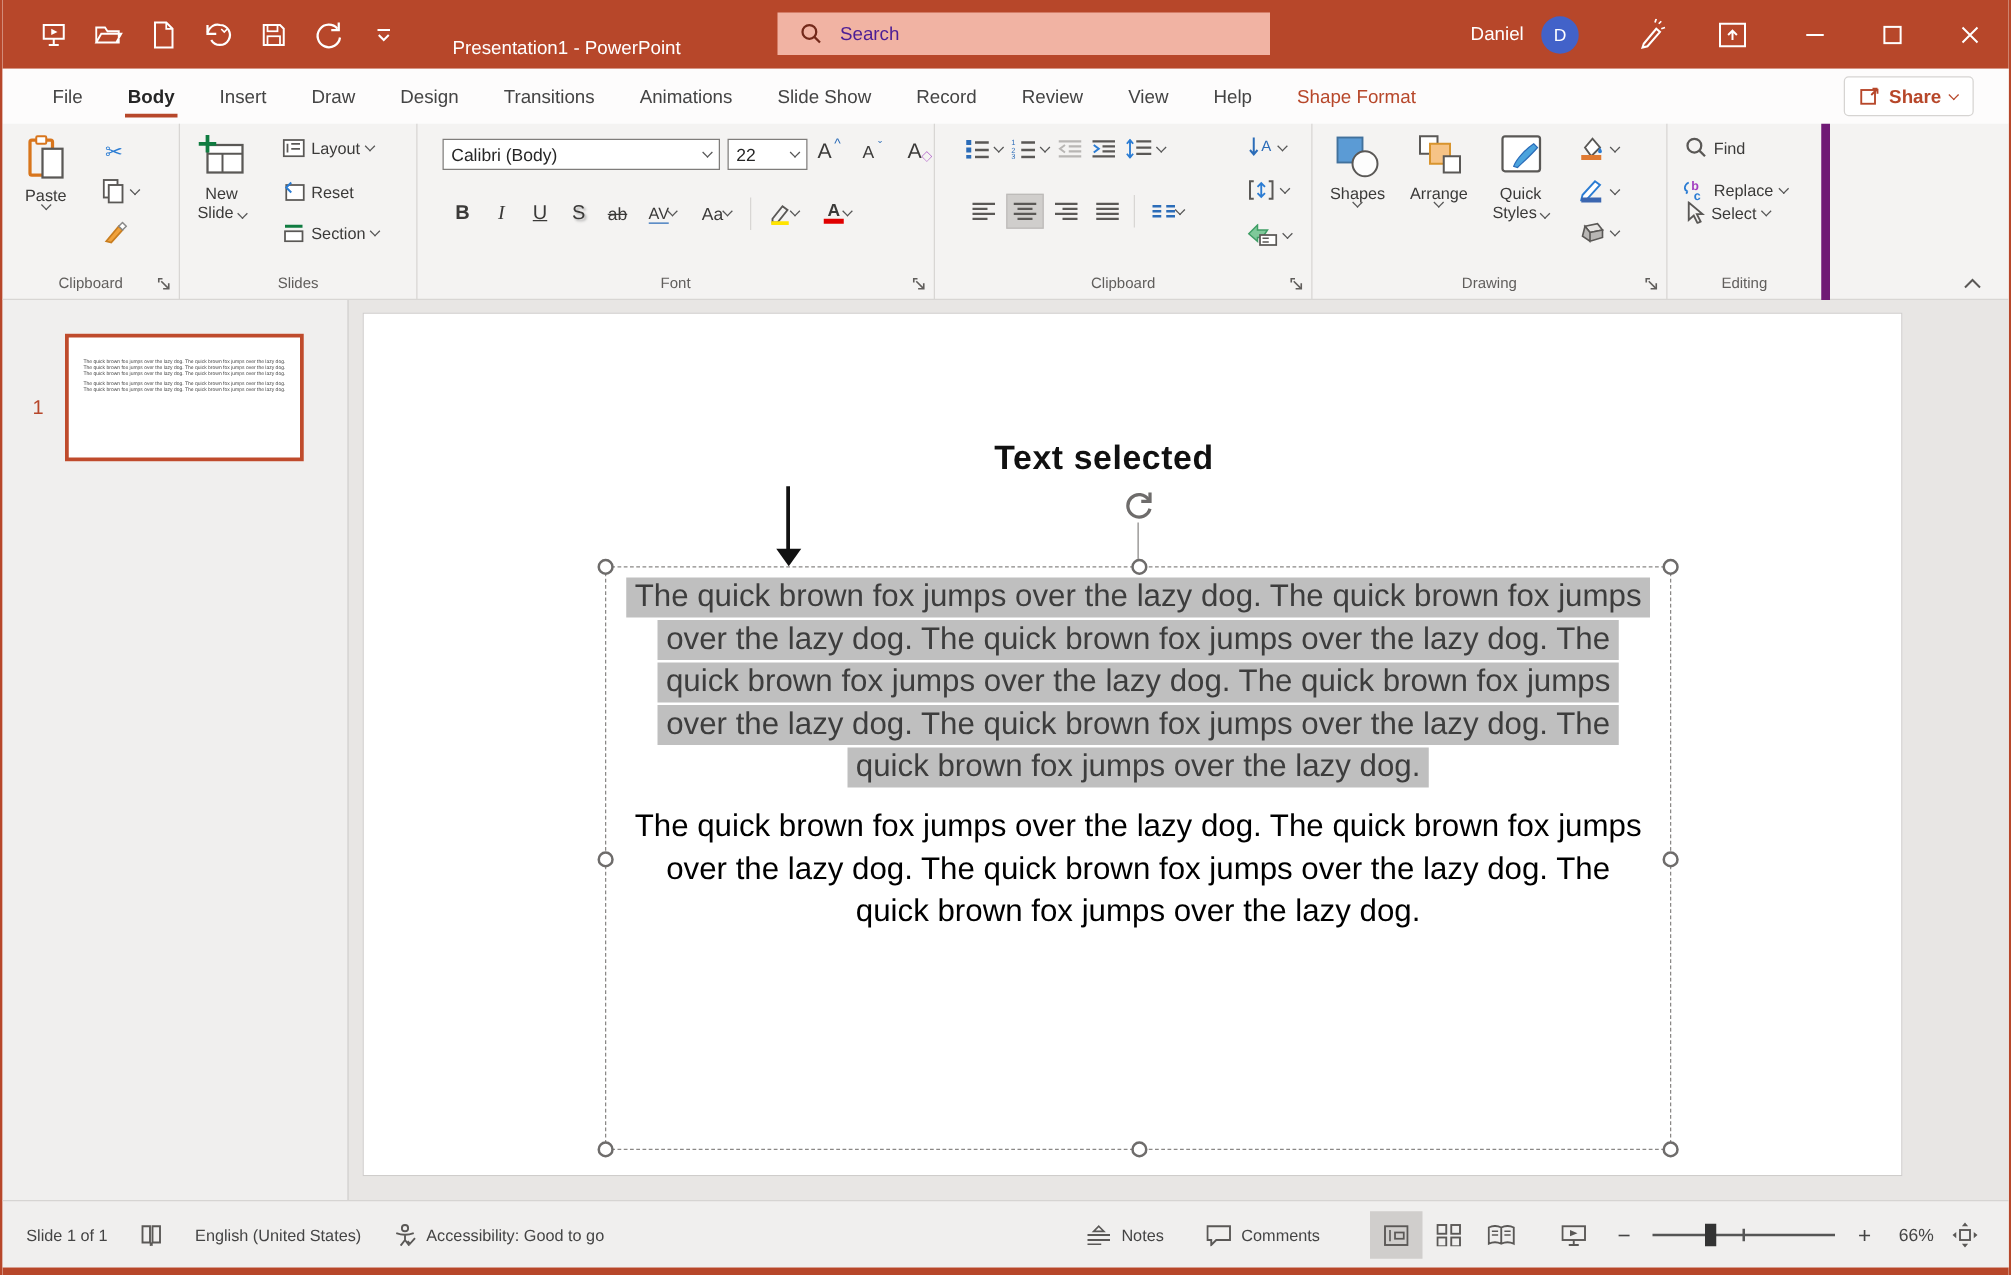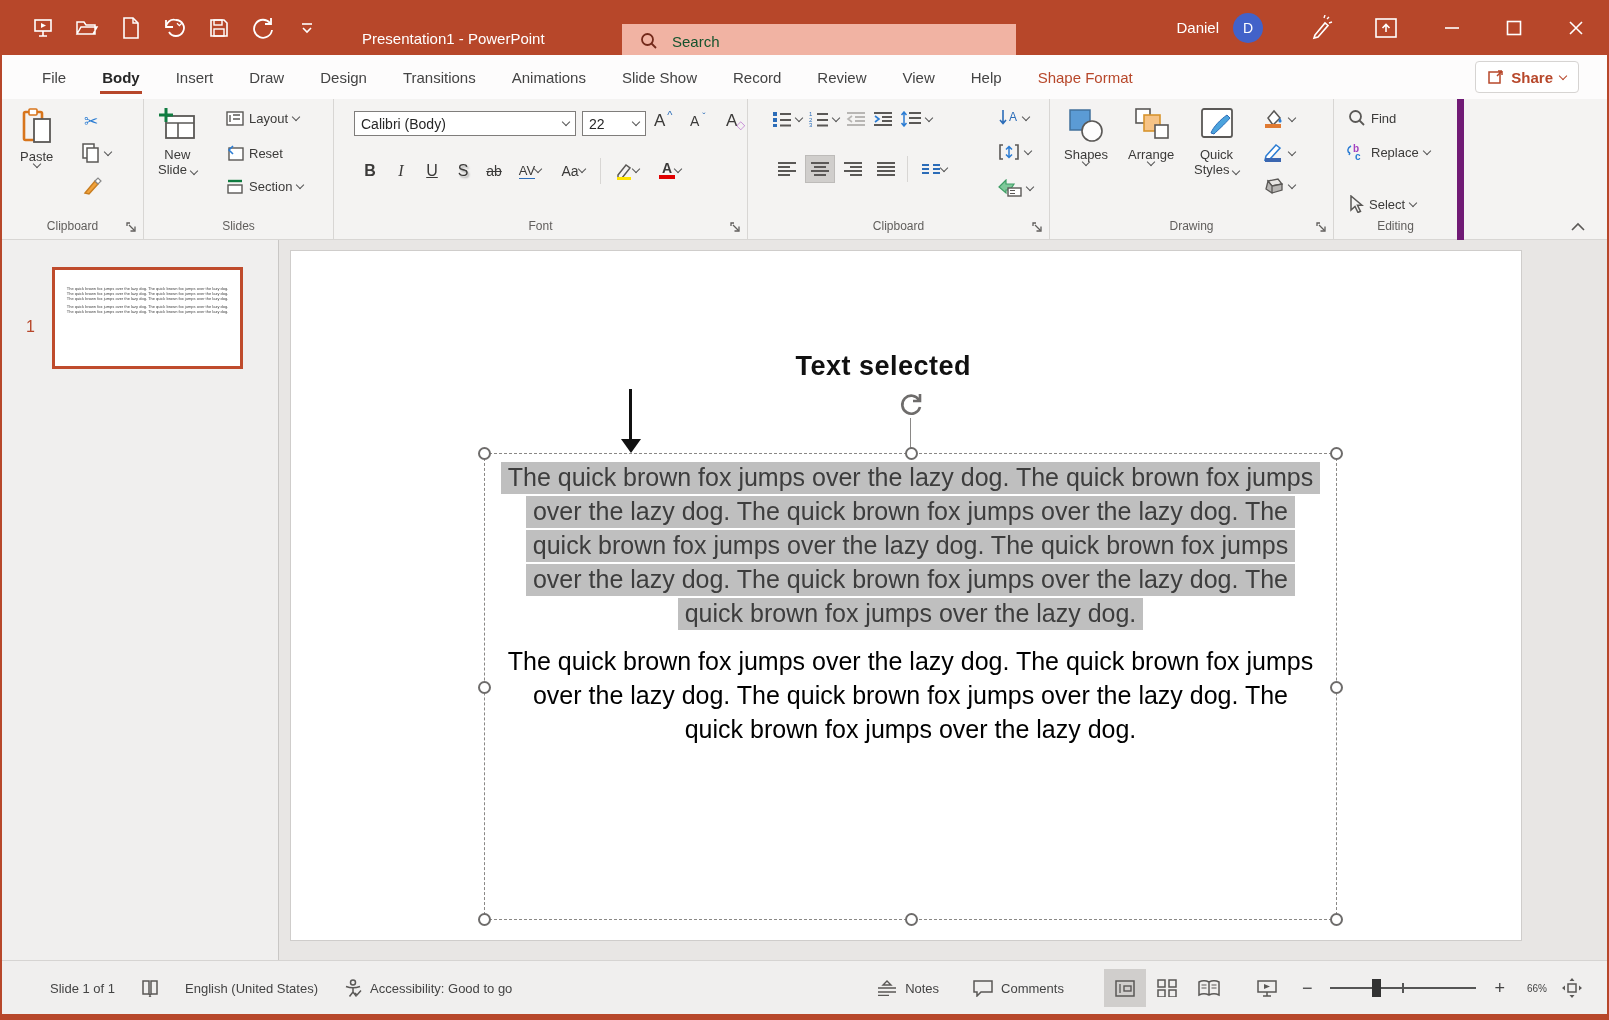--- a/index.html
+++ b/index.html
@@ -6,22 +6,22 @@
   html,body { width:1609px; height:1020px; overflow:hidden; }
   body { font-family:"Liberation Sans", sans-serif; color:#3b3a39; background:#fff;
          border-left:2px solid #b7472a; border-right:2px solid #b7472a; position:relative; }
 
   
   .titlebar { position:absolute; left:0; top:0; width:100%; height:55px; background:#b7472a;
               display:flex; align-items:center; color:#fff; }
   .qat { display:flex; align-items:center; gap:14px; padding-left:26px; }
   .qat .btn { width:30px; height:30px; display:flex; align-items:center; justify-content:center; cursor:default; }
   .title-text { font-size:15px; margin-left:40px; white-space:nowrap;margin-top:22px; }
-  .searchbox { position:absolute; left:620px; top:24px; width:394px; height:34px; background:#f1b3a3;
-               display:flex; align-items:center; gap:14px; padding-left:18px; color:#14532d; font-size:15px; }
+  .searchbox { position:absolute; left:620px; top:10px; width:394px; height:34px; background:#f1b3a3;
+               display:flex; align-items:center; gap:14px; padding-left:18px; color:#4c1d95; font-size:15px; }
   .tb-right { position:absolute; right:0; top:0; height:55px; display:flex; align-items:center; gap:0; }
   .tb-right .slot { height:55px; display:flex; align-items:center; justify-content:center; }
   .user-name { font-size:15px; margin-right:14px; }
   .avatar { width:30px; height:30px; border-radius:50%; background:#4262c9; color:#fff; font-size:14px;
             display:flex; align-items:center; justify-content:center; margin-right:28px; }
   .winbtn { width:62px; height:55px; display:flex; align-items:center; justify-content:center; }
 
   
   .tabrow { position:absolute; left:0; top:55px; width:100%; height:44px; background:#fdfcfc;
             display:flex; align-items:center; padding-left:22px; }
@@ -71,21 +71,21 @@
   .handle { position:absolute; width:13px; height:13px; border-radius:50%; background:#fff; border:2.5px solid #6e6c6b; }
   .rot-stem { position:absolute; left:425px; top:-36px; width:1px; height:30px; background:#8a8886; }
   .rot-icon { position:absolute; left:412px; top:-62px; }
   .para { position:absolute; left:0; width:100%; text-align:center; font-size:25px; line-height:34px; color:#000; }
   .para .line { display:block; }
   .sel { background:#bfbfbf; color:#3d3d3d; padding:1px 7px 3px; }
 
   
   .statusbar { position:absolute; left:0; top:960px; width:100%; height:54px; background:#f0efee; border-top:1px solid #d6d4d2;
                font-size:13px; color:#444; }
-  .sb-left { position:absolute; left:0; top:0; height:54px; display:flex; align-items:center; gap:26px; padding-left:48px; }
+  .sb-left { position:absolute; left:0; top:0; height:54px; display:flex; align-items:center; gap:26px; padding-left:19px; }
   .sb-right { position:absolute; right:0; top:0; height:54px; display:flex; align-items:center; padding-right:24px; }
   .sb-item { display:flex; align-items:center; gap:8px; white-space:nowrap; }
   .viewbtn { width:42px; height:38px; display:flex; align-items:center; justify-content:center; }
   .viewbtn.active { background:#d0cecc; }
   .zoom-slider { position:relative; width:146px; height:20px; margin:0 14px; }
   .zoom-track { position:absolute; left:0; right:0; top:9px; height:2px; background:#555; }
   .zoom-tick { position:absolute; left:72px; top:5px; width:2px; height:10px; background:#555; }
   .zoom-thumb { position:absolute; left:42px; top:1px; width:9px; height:18px; background:#333; }
   .redbar { position:absolute; left:0; top:1014px; width:100%; height:6px; background:#b7472a; }
   svg { display:block; }
@@ -513,21 +513,21 @@
     </div>
     <div class="smallrow" style="left:12px;top:44px">
       <svg width="20" height="18">
           <text x="7" y="9" font-size="10" fill="#a33fc0" font-weight="bold">b</text>
           <text x="9" y="17" font-size="10" fill="#2b7cd3" font-weight="bold">c</text>
           <path d="M5 3 C1 5 1 9 4 10 M4 10 l-2 -1 m2 1 l-1 2" fill="none" stroke="#2b7cd3" stroke-width="1.4"></path>
         </svg>
       <span>Replace</span>
         <i class="chv"></i>
     </div>
-    <div class="smallrow" style="left:14px;top:96px">
+    <div class="smallrow" style="left:14px;top:62px">
       <svg width="16" height="18">
           <path d="M3 1 V15 l4 -3.5 3 6 2.5 -1.2 -3 -6 H14 Z" fill="none" stroke="#5a5856" stroke-width="1.5"></path>
         </svg>
       <span>Select</span>
         <i class="chv"></i>
     </div>
     <span class="group-label">Editing</span>
   </div>
 
   <span class="collapse">
@@ -650,21 +650,21 @@
           <path d="M10 13 v4 M6 17 h8" stroke="#5a5856" stroke-width="1.5"></path>
         </svg>
     </span>
     <span style="font-size:18px;color:#444;padding:0 4px">−</span>
     <span class="zoom-slider">
       <span class="zoom-track"></span>
         <span class="zoom-tick"></span>
         <span class="zoom-thumb"></span>
     </span>
     <span style="font-size:18px;color:#444;padding:0 4px">+</span>
-    <span style="margin:0 14px 0 18px;font-size:10px">66%</span>
+    <span style="margin:0 14px 0 18px;font-size:14px">66%</span>
     <span>
       <svg width="22" height="22">
           <rect x="7" y="7" width="8" height="8" fill="none" stroke="#5a5856" stroke-width="1.5"></rect>
           <path d="M11 1 l2.5 3 h-5 Z M11 21 l2.5 -3 h-5 Z M1 11 l3 -2.5 v5 Z M21 11 l-3 -2.5 v5 Z" fill="#5a5856"></path>
         </svg>
     </span>
   </div>
 </div>
 <div class="redbar"></div>
 

